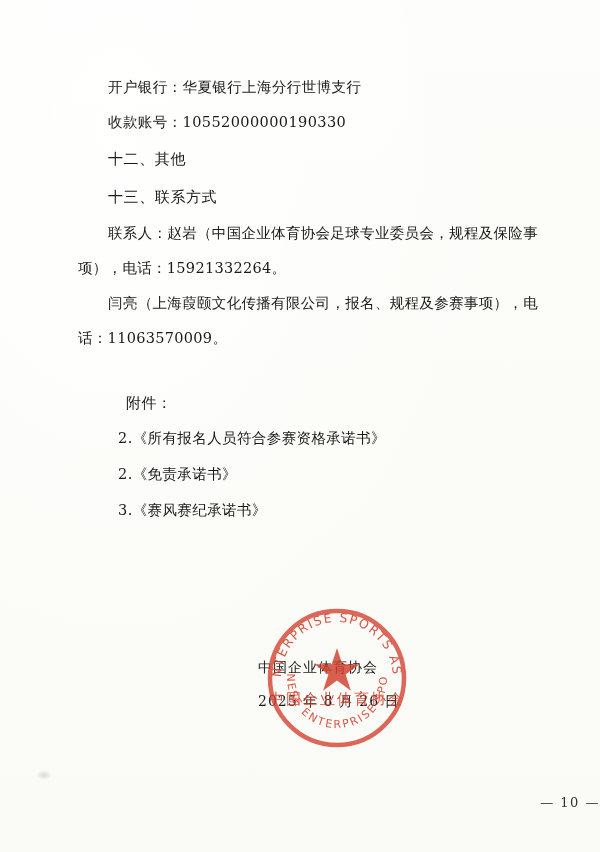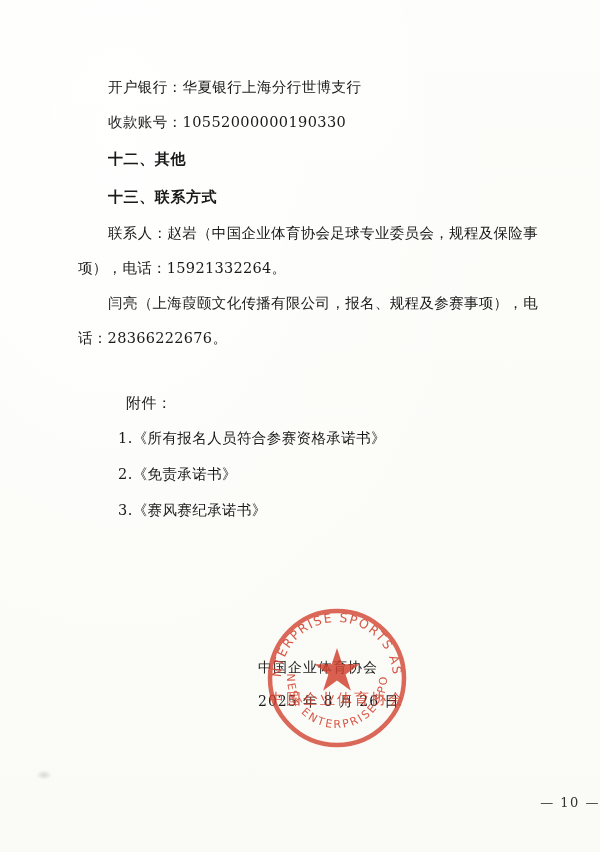--- a/index.html
+++ b/index.html
@@ -46,21 +46,21 @@
     padding-left: 30px;
   }
   .para {
     font-size: 14.5px;
     line-height: 35px;
     letter-spacing: 0.3px;
     text-align: justify;
     text-indent: 30px;
   }
   .heading {
-    font-weight: bold;
+    font-weight: normal;
     font-size: 15px;
     line-height: 38px;
     letter-spacing: 0.6px;
     padding-left: 30px;
   }
   .link {
     color: #2a45c8;
     text-decoration: underline;
     font-family: "DejaVu Sans Mono", "Liberation Mono", monospace;
     font-size: 13px;
@@ -137,25 +137,25 @@
 
     <div class="line indent">收款账号：10552000000190330</div>
 
     <div class="heading">十二、其他</div>
 
 
     <div class="heading">十三、联系方式</div>
 
     <div class="para">联系人：赵岩（中国企业体育协会足球专业委员会，规程及保险事项），电话：15921332264。</div>
 
-    <div class="para">闫亮（上海葭颐文化传播有限公司，报名、规程及参赛事项），电话：28366222676。</div>
+    <div class="para">闫亮（上海葭颐文化传播有限公司，报名、规程及参赛事项），电话：11063570009。</div>
 
     <div class="attach-title">附件：</div>
 
-    <div class="attach-item">1.《所有报名人员符合参赛资格承诺书》</div>
+    <div class="attach-item">2.《所有报名人员符合参赛资格承诺书》</div>
     <div class="attach-item">2.《免责承诺书》</div>
     <div class="attach-item">3.《赛风赛纪承诺书》</div>
 
   </div>
 
   <div class="sign-block">
     <div class="sign-line">中国企业体育协会</div>
     <div class="sign-line">2025 年 8 月 26 日</div>
   </div>
 

